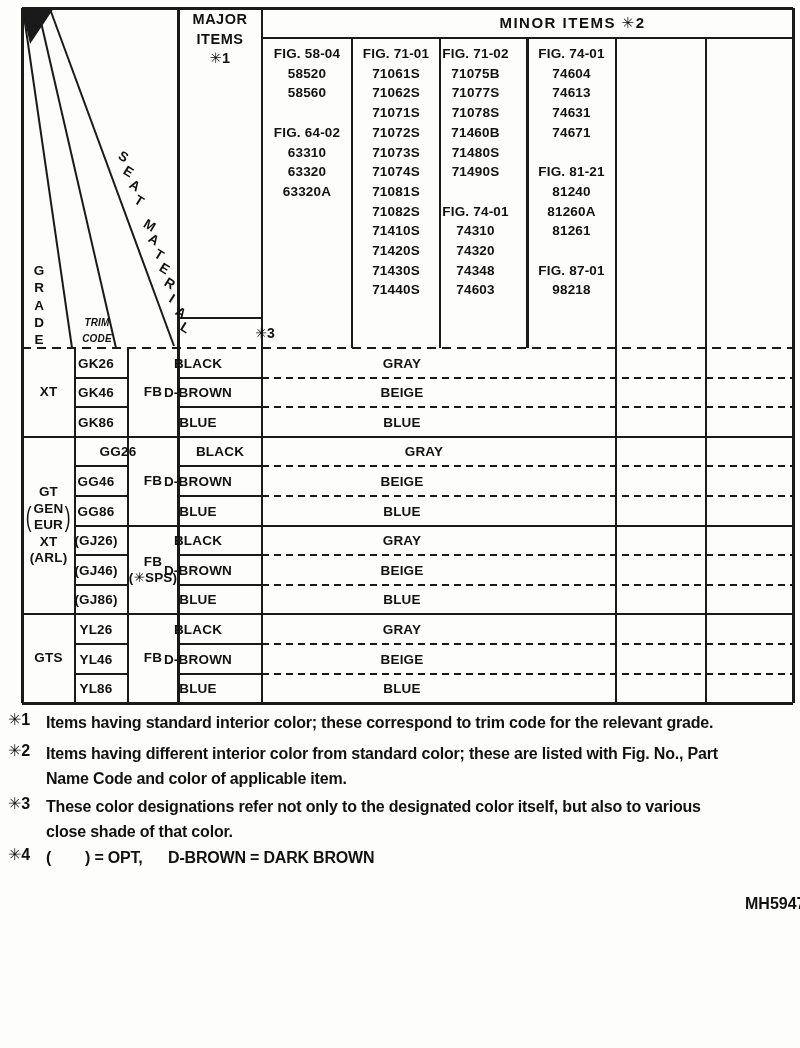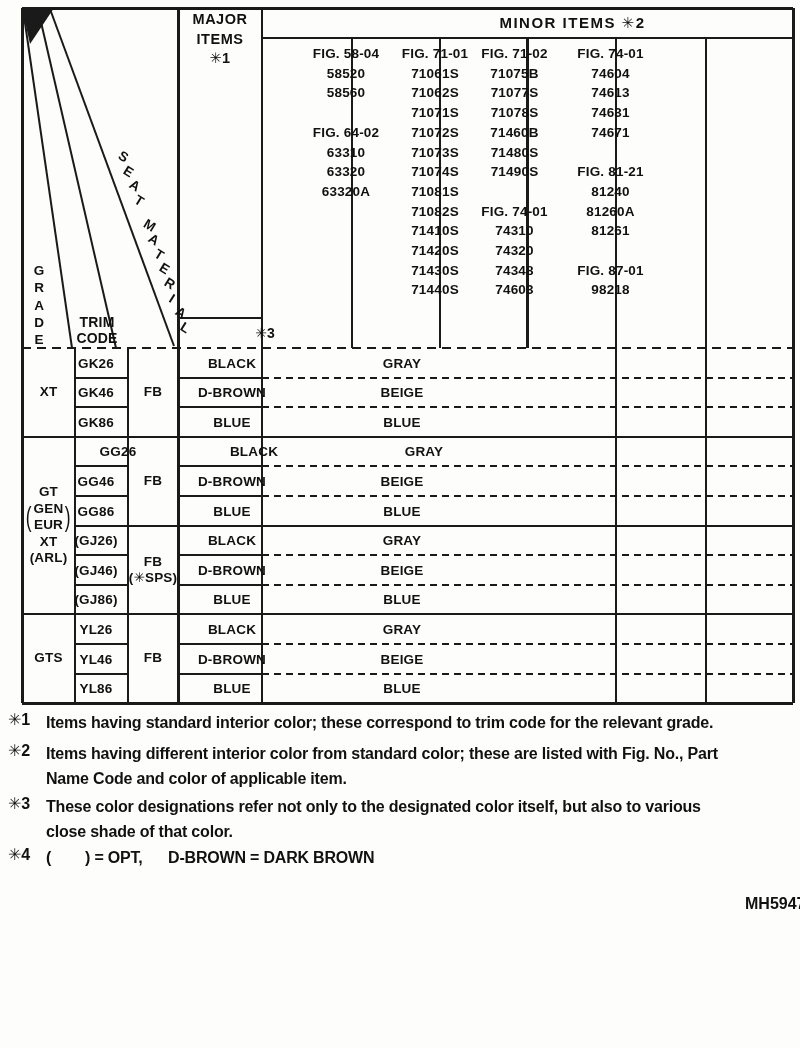--- a/index.html
+++ b/index.html
@@ -9,45 +9,45 @@
   }
   #grid{position:absolute;left:0;top:0;}
   .abs{position:absolute;margin-left:45px;}
   .ctr{display:flex;align-items:center;justify-content:center;}
 
   
   .stack{position:absolute;text-align:center;font-weight:bold;}
   #major-header{left:178px;top:10px;width:84px;font-size:14.5px;line-height:19.5px;letter-spacing:.5px;}
   #major-note{left:178px;top:318px;width:84px;height:30px;font-size:14px;font-weight:bold;}
   #minor-title{left:262px;top:8px;width:531px;height:30px;font-size:15px;font-weight:bold;letter-spacing:1.5px;}
-  .figcol{top:44px;font-size:13.5px;line-height:19.7px;letter-spacing:.2px;margin-left:39px;}
+  .figcol{top:44px;font-size:13.5px;line-height:19.7px;letter-spacing:.2px;}
   #figcol-1{left:263px;width:88px;}
   #figcol-2{left:353px;width:86px;}
   #figcol-3{left:441px;width:69px;}
   #figcol-4{left:528px;width:87px;}
 
   
   #grade-letters{left:26px;top:262px;width:26px;font-size:13.5px;line-height:17.3px;letter-spacing:0;}
-  #trim-label{left:71px;top:315px;width:52px;font-size:14px;line-height:15.8px;letter-spacing:.2px;}
+  #trim-label{left:71px;top:315px;width:52px;font-size:10px;line-height:15.8px;letter-spacing:.2px;font-style:italic;}
   #seat-label{left:74px;top:149px;width:1px;height:1px;font-size:13.5px;font-weight:bold;}
   #seat-label span{display:block;}
 
   
   .mcell{position:absolute;display:flex;flex-direction:column;align-items:center;justify-content:center;
          font-size:13.5px;font-weight:bold;text-align:center;line-height:16.5px;letter-spacing:.2px;}
   .paren-row{display:flex;align-items:center;justify-content:center;}
   .bigparen{font-size:28px;font-weight:400;transform:scaleX(.62);line-height:30px;}
   .paren-stack div{line-height:16.5px;}
 
   
   .drow{position:absolute;left:75px;width:718px;}
   .drow span{position:absolute;top:0;height:100%;display:flex;align-items:center;justify-content:center;
              font-size:13.5px;font-weight:bold;letter-spacing:.2px;}
   .c-trim{left:0;width:42px;}
-  .c-major{left:119px;width:76px;}
+  .c-major{left:85px;width:76px;}
   .c-minor{left:187px;width:280px;}
 
   
   .footnote{position:absolute;left:8px;width:786px;font-weight:bold;font-size:16px;letter-spacing:-.2px;}
   .footnote .ref{position:absolute;left:0;top:0;width:34px;}
   .footnote .fn-lines{position:absolute;left:38px;top:0;white-space:pre;line-height:25px;}
   .footnote .fn-lines div{min-height:25px;}
   #doc-code{left:700px;top:895px;width:93px;text-align:left;font-size:16px;font-weight:bold;}
 </style>
 </head>

